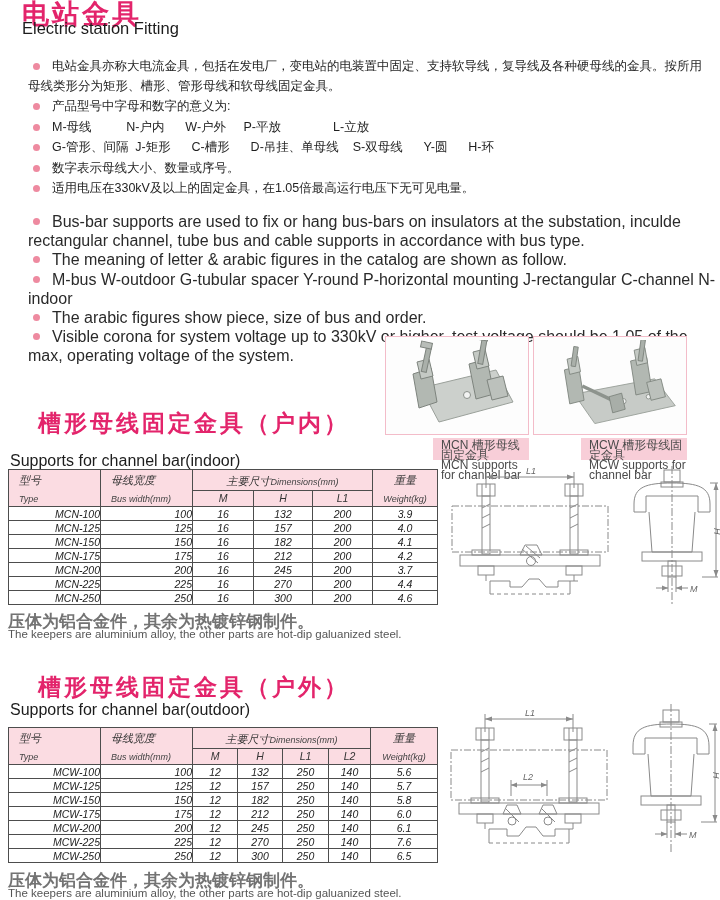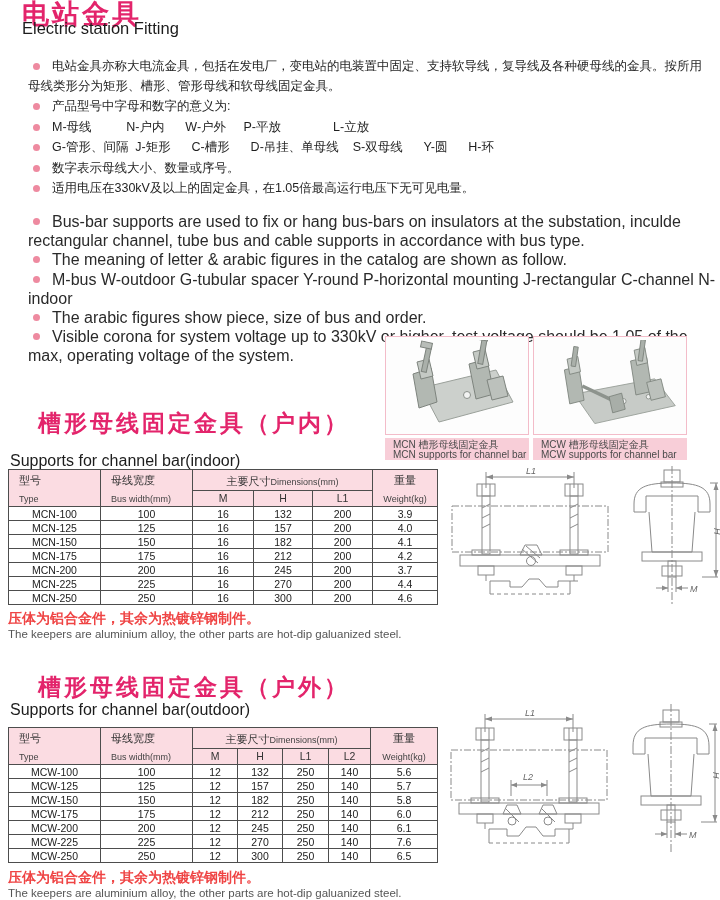--- a/index.html
+++ b/index.html
@@ -18,41 +18,41 @@
   ul.bullets li::before { content:""; position:absolute; left:5px; top:6px; width:7px; height:7px;
       border-radius:50%; background:#ee8aa0; text-indent:0; }
   .zh-bullets { left:28px; top:57px; width:678px; font-size:12.5px; line-height:19.5px; color:#1f1f1f; }
   .zh-bullets li { margin-bottom:1px; }
   .en-bullets { left:28px; top:204px; width:688px; font-size:16px; line-height:19.2px; color:#2a2a2a;margin-top:8px; }
 
   
   .photo-row { left:385px; top:336px; width:333px; display:flex; gap:4px; }
   .photo-box { display:flex; flex-direction:column; }
   .photo { background:#fdfdfd; border:1px solid #f3bcc9; height:99px; display:flex; align-items:center; justify-content:center; }
-  .caption { margin-top:3px; background:#f8ced8; height:22px; padding:2px 0 0 8px; font-size:10px; line-height:10px; color:#4a4a4a; }
+  .caption { margin-top:3px; background:#f8ced8; height:22px; padding:2px 0 0 8px; font-size:12px; line-height:10px; color:#4a4a4a;margin-left:48px; }
 
   
   .sec-zh { font-size:23px; font-weight:bold; color:#e3246b; letter-spacing:3px;margin-left:28px; }
   .sec-en { font-size:16px; color:#1c1c1c; }
 
   
-  table.spec { border-collapse:collapse; table-layout:fixed; background:#fff; }
+  table.spec { border-collapse:collapse; table-layout:fixed; background:#fff;font-style:italic; }
   table.spec th, table.spec td { border:1px solid #4d4d4d; overflow:hidden; }
   table.spec thead th { background:#fbdce2; font-weight:normal; color:#333; }
   table.spec .zh { font-size:11px; }
   table.spec .en { font-size:9px; color:#444; }
   table.spec .th-left { text-align:left; padding-left:10px; }
   table.spec .th-dim  { text-align:center;margin-top:25px; }
   table.spec .th-sub  { font-size:10.5px; text-align:center; height:15px; }
   table.spec td { font-size:10.5px; color:#222; text-align:center; height:14px; }
-  table.spec td:first-child { text-align:center; }
-  table.spec td:nth-child(2){ text-align:center; }
-
-  
-  .note-zh { font-size:14px; font-weight:bold; color:#ef4444;font-family:Liberation Mono, monospace; }
+  table.spec td:first-child { text-align:right; }
+  table.spec td:nth-child(2){ text-align:right; }
+
+  
+  .note-zh { font-size:17px; font-weight:bold; color:#737373;font-family:Liberation Mono, monospace; }
   .note-en { font-size:11.5px; color:#555; margin-top:1px; }
 
   .drawing { display:flex; align-items:flex-start; }
   .dim-label { font-size:9px; fill:#666; font-style:italic; }
 </style>
 </head>
 <body>
 
 <div class="abs title-zh">电站金具</div>
 <div class="abs title-en">Electric station Fitting</div>

